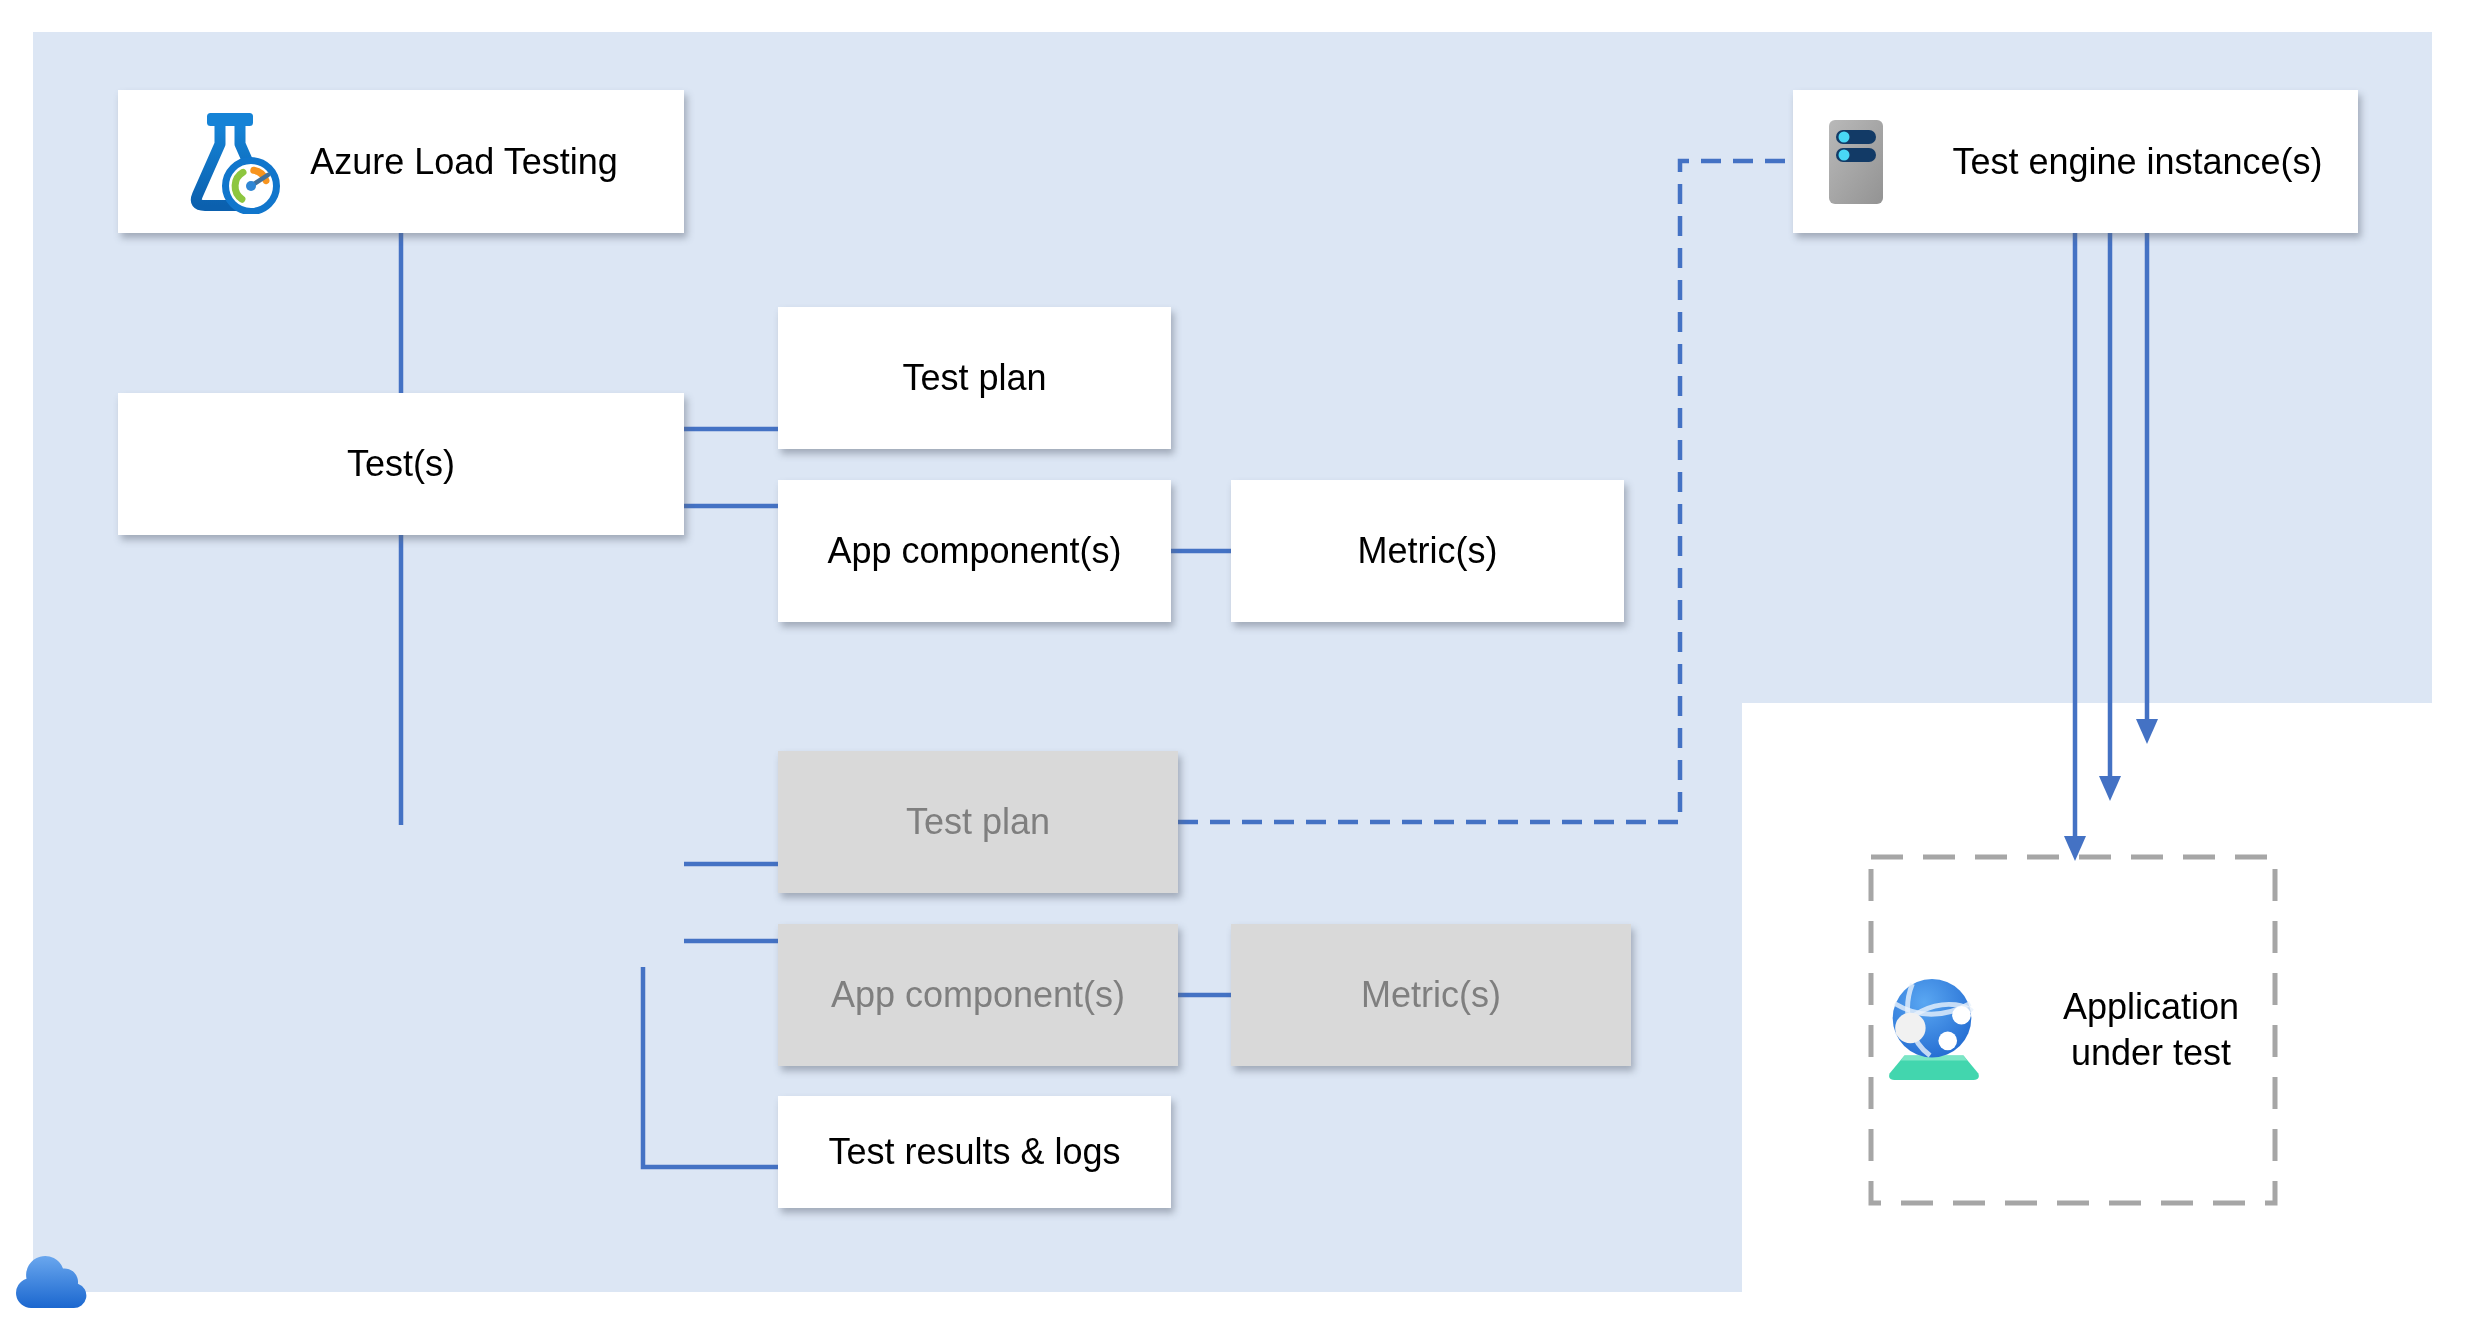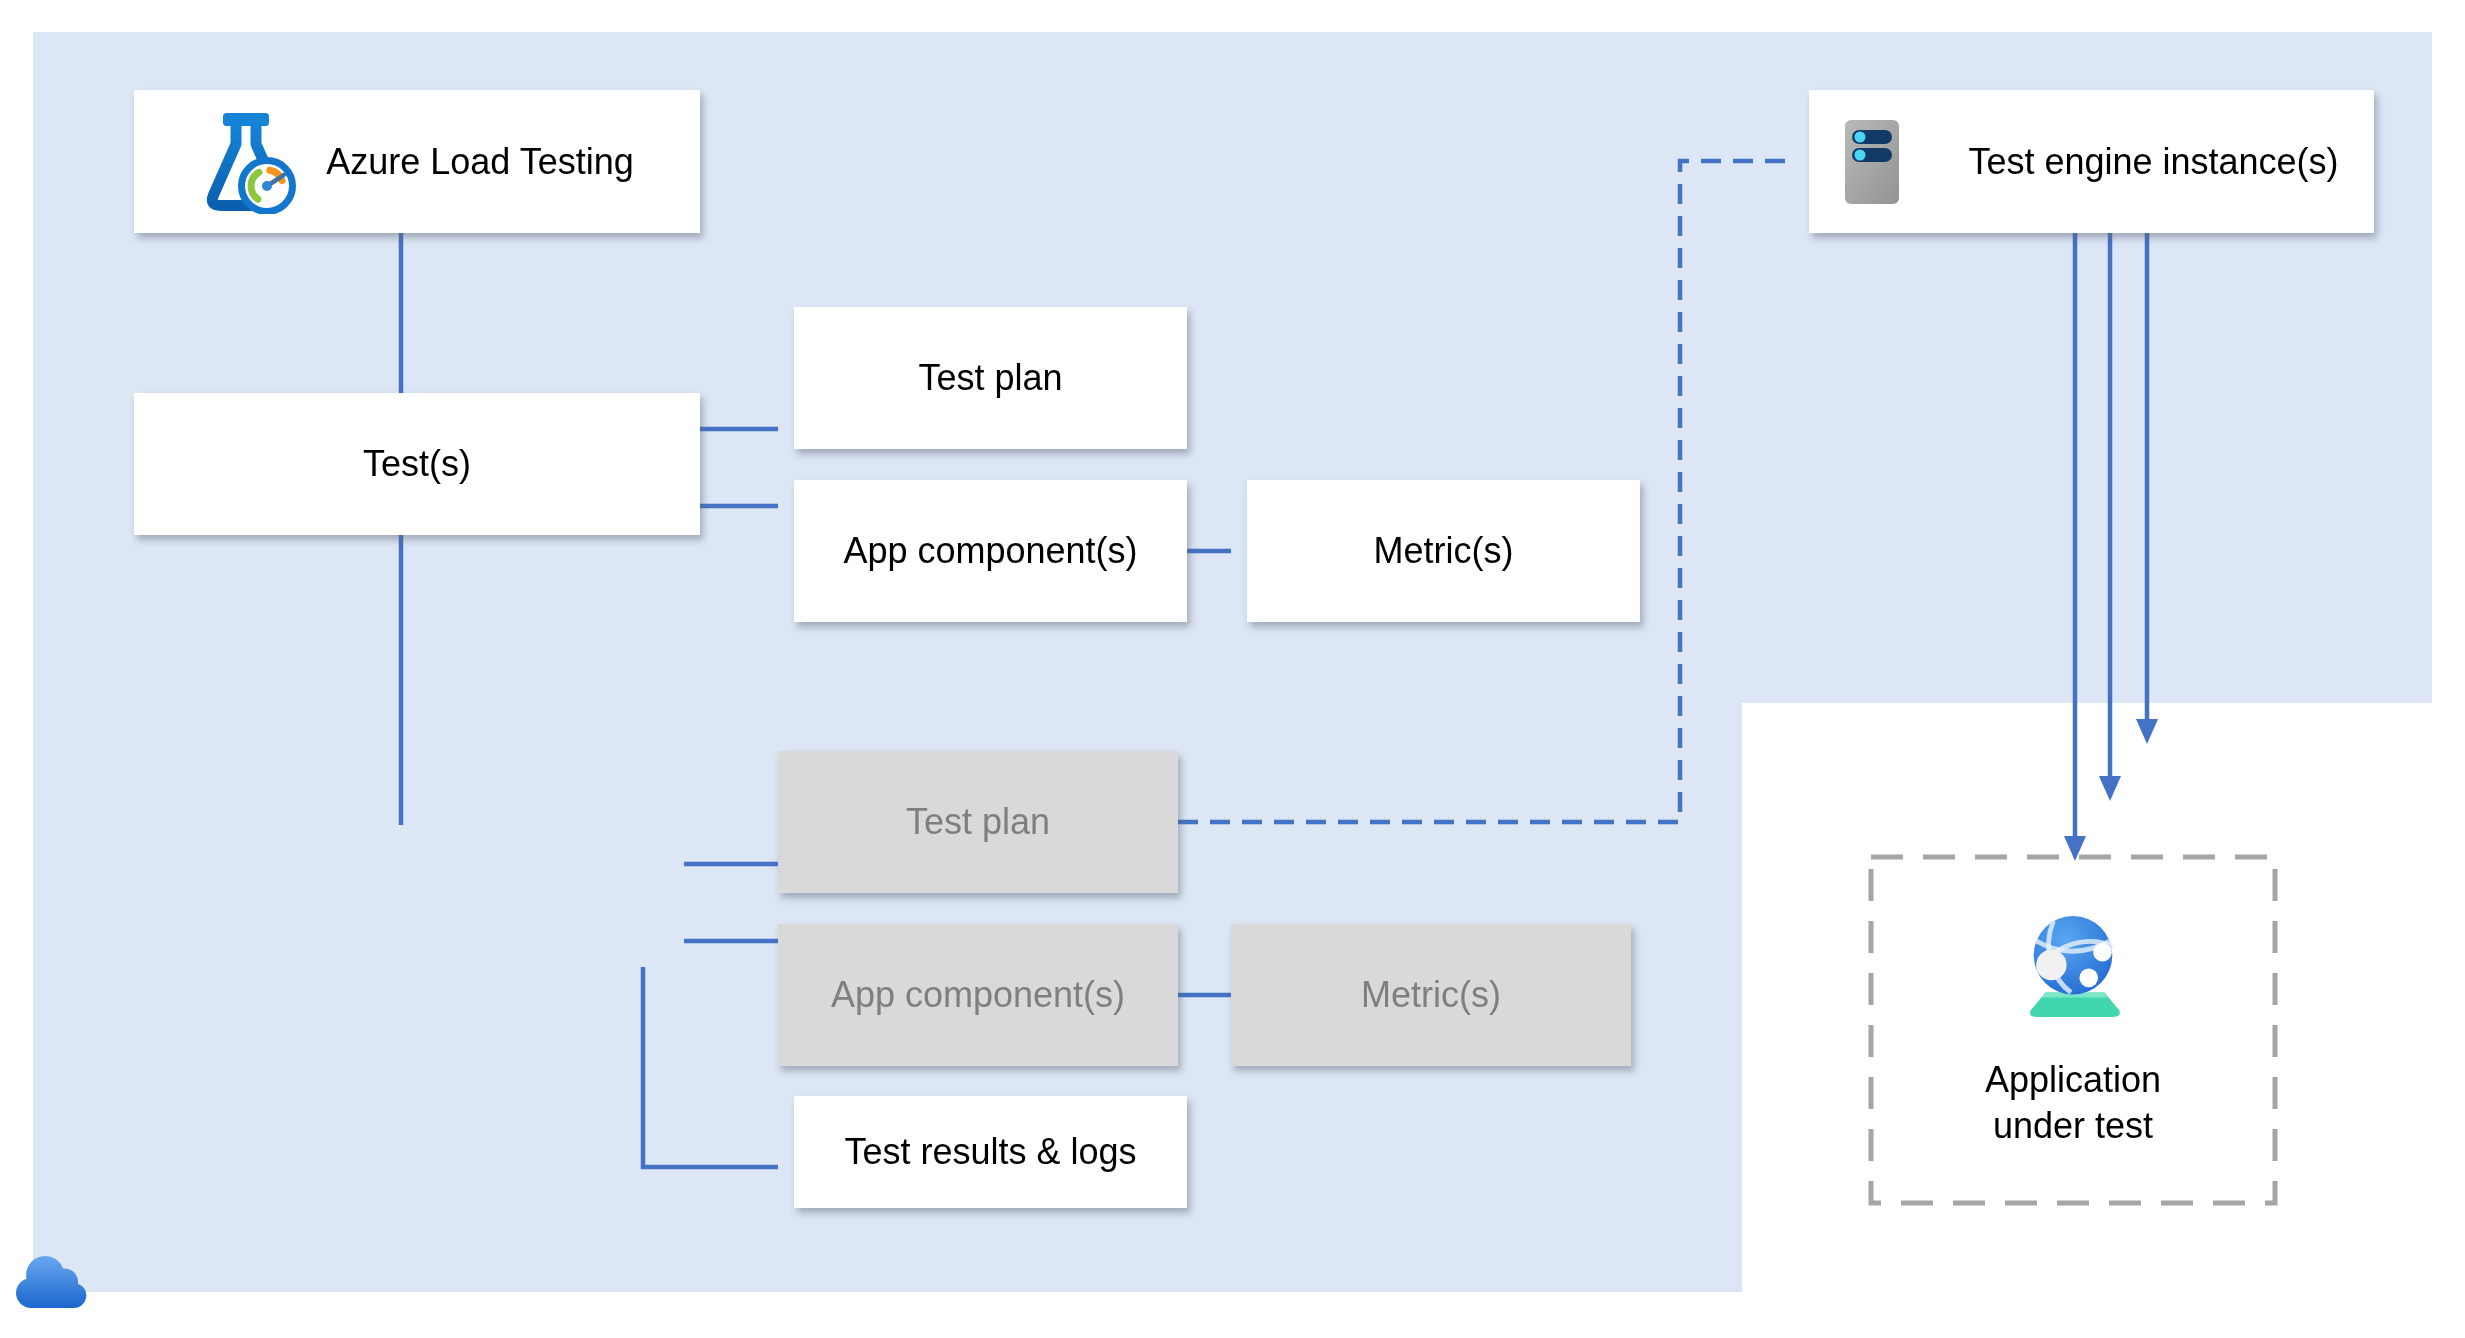--- a/index.html
+++ b/index.html
@@ -3,25 +3,25 @@
 <meta charset="utf-8">
 <style>
   html,body{margin:0;padding:0;background:#ffffff;}
   #stage{position:relative;width:2465px;height:1338px;background:#ffffff;overflow:hidden;
          font-family:"Liberation Sans", sans-serif;}
   #bg-blue{position:absolute;left:33px;top:32px;width:2399px;height:1260px;background:#dce6f4;
            clip-path:polygon(0 0,2399px 0,2399px 671px,1709px 671px,1709px 1260px,0 1260px);}
   #connector-layer{position:absolute;left:0;top:0;width:2465px;height:1338px;z-index:2;}
   .node{position:absolute;display:flex;align-items:center;justify-content:center;z-index:3;
         font-size:36px;color:#000000;}
-  .node.white{background:#ffffff;box-shadow:3px 5px 7px rgba(90,100,115,0.45);margin-left:16px;}
+  .node.white{background:#ffffff;box-shadow:3px 5px 7px rgba(90,100,115,0.45);}
   .node.gray{background:#d9d9d9;color:#7f7f7f;box-shadow:3px 5px 7px rgba(90,100,115,0.45);}
   .node .label{white-space:nowrap;}
   .iconrow{display:flex;align-items:center;}
-  .aut-content{position:absolute;display:flex;flex-direction:column;align-items:center;z-index:3;}
+  .aut-content{position:absolute;display:flex;flex-direction:row;align-items:center;z-index:3;}
   .aut-content .label{font-size:36px;line-height:46px;text-align:center;width:270px;color:#000;}
   .cloud-wrap{position:absolute;left:12px;top:1254px;z-index:4;}
 </style>
 </head>
 <body>
 
 <div id="stage">
 
   <div id="bg-blue"></div>
 

